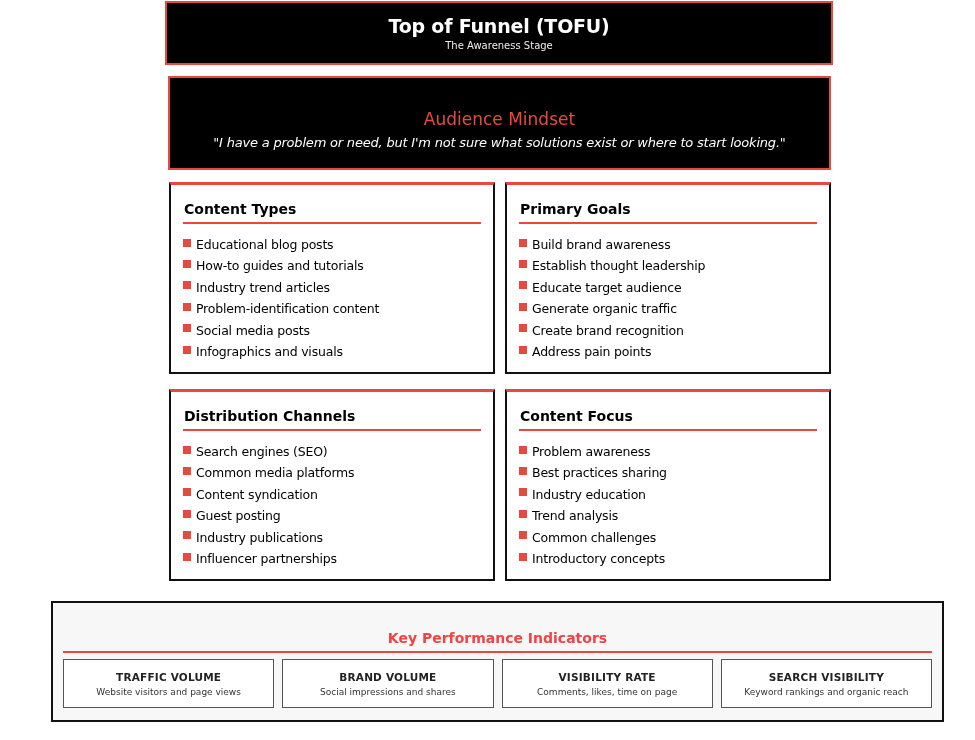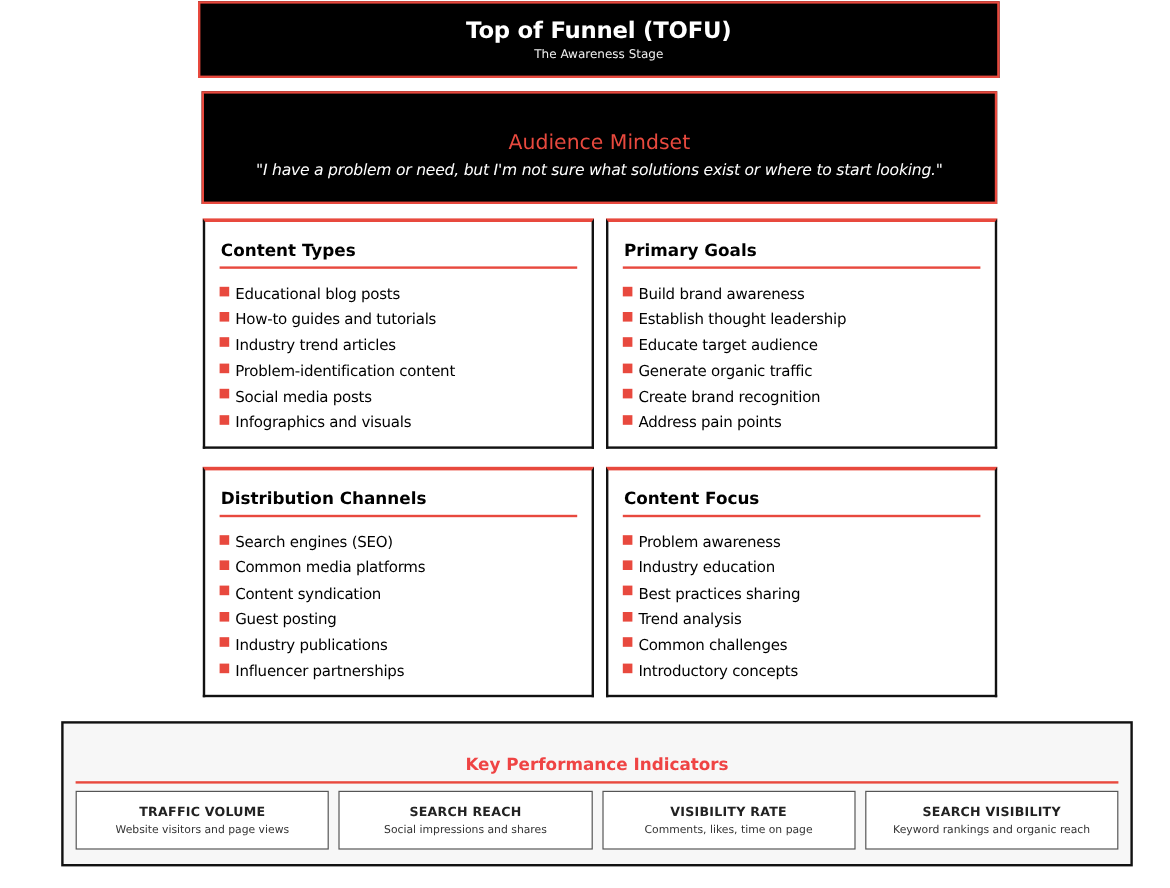--- a/index.html
+++ b/index.html
@@ -171,25 +171,25 @@
 
   <div class="card" style="left:505px; top:389px;">
     <div class="card-title">Content Focus</div>
     <ul>
       <li>
           <span class="bullet"></span>
           <span>Problem awareness</span>
         </li>
       <li>
           <span class="bullet"></span>
+          <span>Best practices sharing</span>
+        </li>
+      <li>
+          <span class="bullet"></span>
           <span>Industry education</span>
-        </li>
-      <li>
-          <span class="bullet"></span>
-          <span>Best practices sharing</span>
         </li>
       <li>
           <span class="bullet"></span>
           <span>Trend analysis</span>
         </li>
       <li>
           <span class="bullet"></span>
           <span>Common challenges</span>
         </li>
       <li>
@@ -200,21 +200,21 @@
   </div>
 
   <div class="kpi-panel">
     <div class="kpi-title">Key Performance Indicators</div>
     <div class="kpi-row">
       <div class="kpi">
         <div class="kpi-name">TRAFFIC VOLUME</div>
         <div class="kpi-desc">Website visitors and page views</div>
       </div>
       <div class="kpi">
-        <div class="kpi-name">SEARCH REACH</div>
+        <div class="kpi-name">BRAND VOLUME</div>
         <div class="kpi-desc">Social impressions and shares</div>
       </div>
       <div class="kpi">
         <div class="kpi-name">VISIBILITY RATE</div>
         <div class="kpi-desc">Comments, likes, time on page</div>
       </div>
       <div class="kpi">
         <div class="kpi-name">SEARCH VISIBILITY</div>
         <div class="kpi-desc">Keyword rankings and organic reach</div>
       </div>

